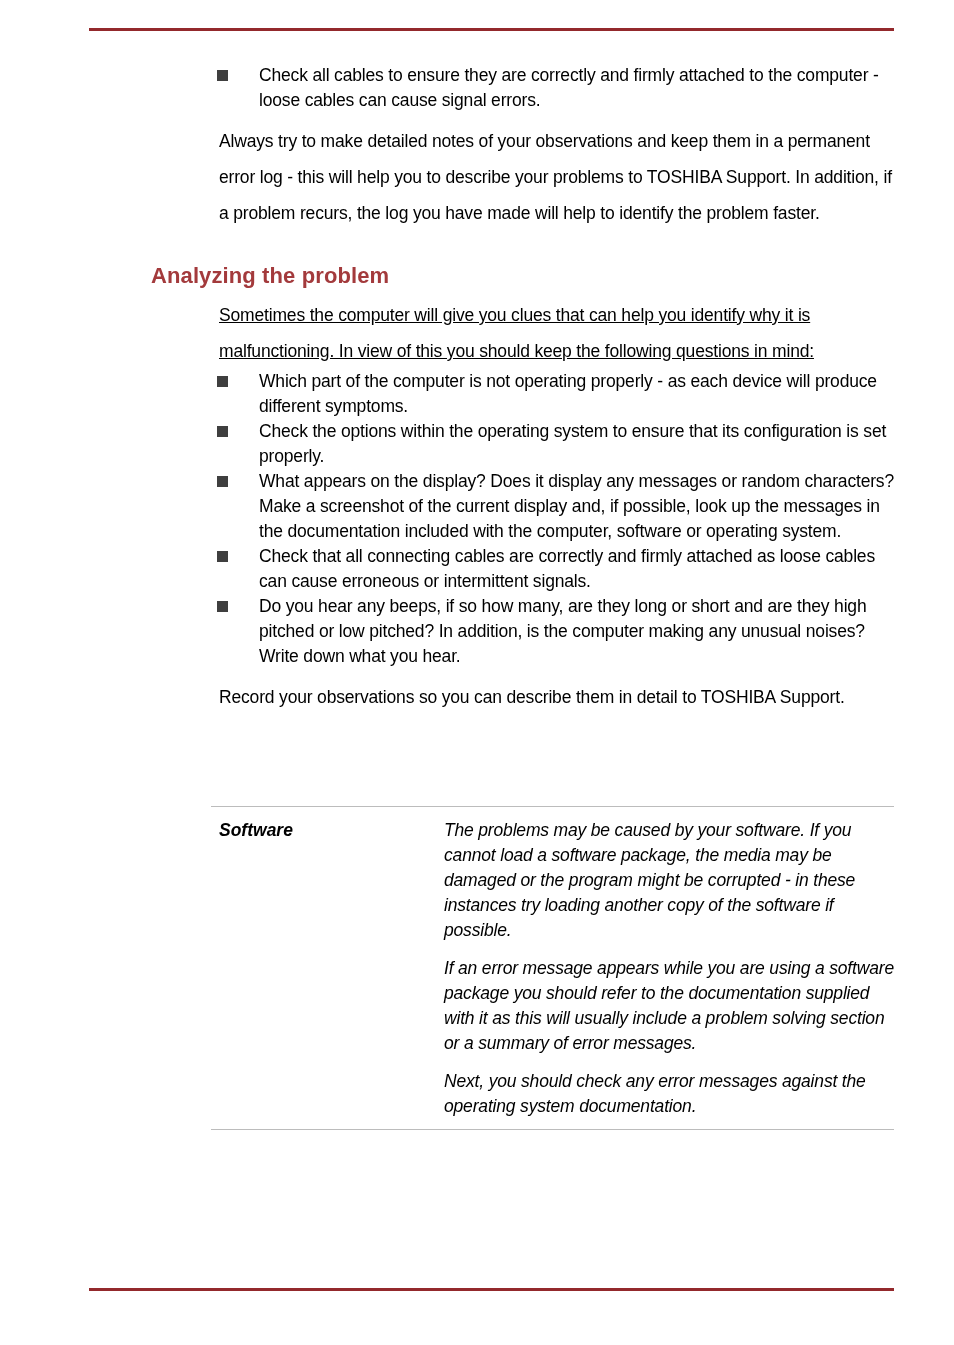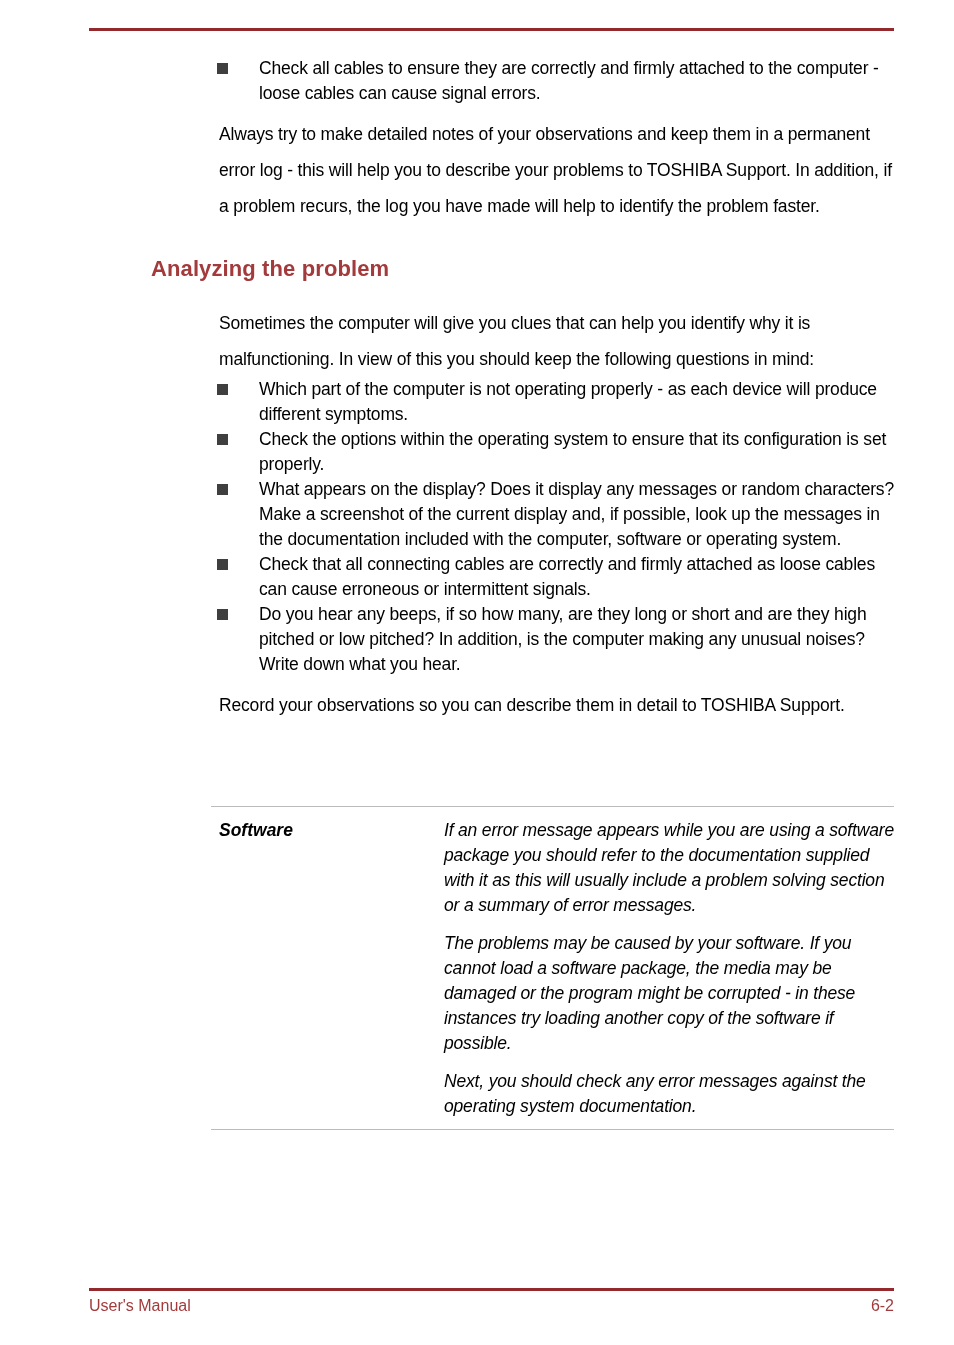--- a/index.html
+++ b/index.html
@@ -30,21 +30,21 @@
     top: 28px;
     width: 805px;
     height: 3px;
     background: #93292c;
   }
 
   
   .content {
     position: absolute;
     left: 0;
-    top: 56px;
+    top: 63px;
     width: 954px;
   }
 
   
   .para {
     margin: 0;
     padding: 0 59px 0 219px;   
     font-size: 17.5px;
     line-height: 36px;
     letter-spacing: -0.01em;
@@ -169,21 +169,21 @@
       <li>
         <span class="sq"></span>
         <span>Check all cables to ensure they are correctly and firmly attached to the computer - loose cables can cause signal errors.</span>
       </li>
     </ul>
 
     <p class="para para-gap">Always try to make detailed notes of your observations and keep them in a permanent error log - this will help you to describe your problems to TOSHIBA Support. In addition, if a problem recurs, the log you have made will help to identify the problem faster.</p>
 
     <h2 class="section-heading" style="margin-top:31px;">Analyzing the problem</h2>
 
-    <p class="para" style="margin-top:22px;">Sometimes the computer will give you clues that can help you identify why it is malfunctioning. In view of this you should keep the following questions in mind:</p>
+    <p class="para" style="margin-top:7px;text-decoration:underline;">Sometimes the computer will give you clues that can help you identify why it is malfunctioning. In view of this you should keep the following questions in mind:</p>
 
     <ul class="bullets" style="">
       <li>
         <span class="sq"></span>
         <span>Which part of the computer is not operating properly - as each device will produce different symptoms.</span>
       </li>
       <li>
         <span class="sq"></span>
         <span>Check the options within the operating system to ensure that its configuration is set properly.</span>
       </li>
@@ -203,27 +203,23 @@
 
     <p class="para para-gap">Record your observations so you can describe them in detail to TOSHIBA Support.</p>
 
   </div>
 
   <div class="deftable">
     <div class="rule-top"></div>
     <div class="row">
       <div class="term">Software</div>
       <div class="desc">
+        <p>The problems may be caused by your software. If you cannot load a software package, the media may be damaged or the program might be corrupted - in these instances try loading another copy of the software if possible.</p>
         <p>If an error message appears while you are using a software package you should refer to the documentation supplied with it as this will usually include a problem solving section or a summary of error messages.</p>
-        <p>The problems may be caused by your software. If you cannot load a software package, the media may be damaged or the program might be corrupted - in these instances try loading another copy of the software if possible.</p>
         <p>Next, you should check any error messages against the operating system documentation.</p>
       </div>
     </div>
     <div class="rule-bottom"></div>
   </div>
 
   <div class="footer-rule"></div>
-  <div class="footer">
-    <div class="left">User's Manual</div>
-    <div class="right">6-2</div>
-  </div>
 
 </div>
 
 </body></html>

